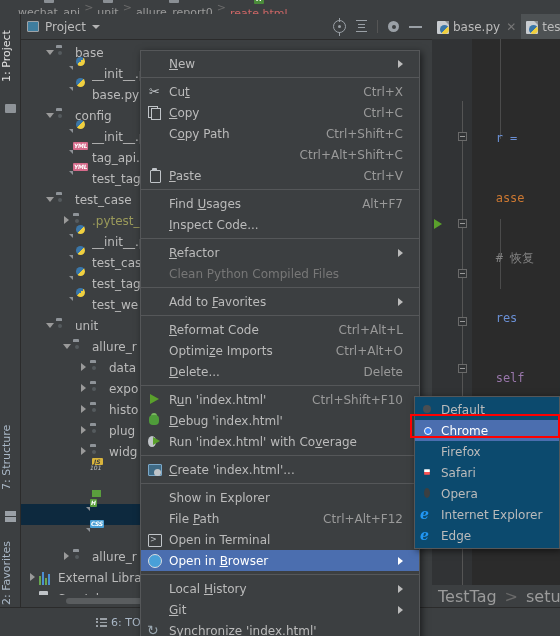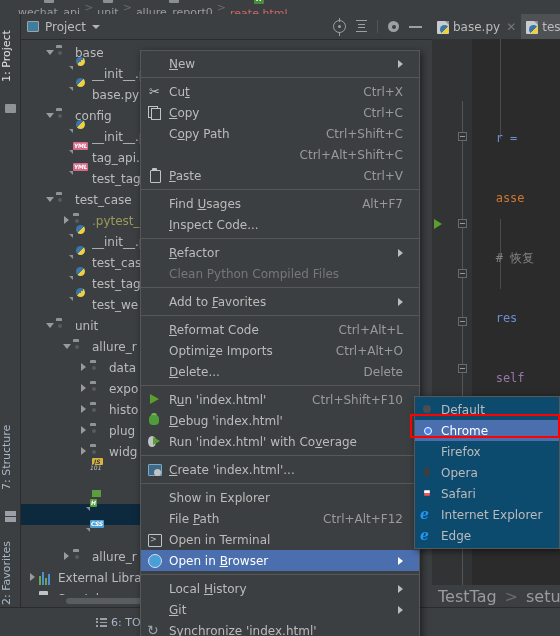--- a/index.html
+++ b/index.html
@@ -696,26 +696,26 @@
       </div>
       <div class="smi sel">
         <span class="sicon"><span class="b-chrome"></span></span>
         <span>Chrome</span>
       </div>
       <div class="smi">
         <span class="sicon"><span class="b-firefox"></span></span>
         <span>Firefox</span>
       </div>
       <div class="smi">
+        <span class="sicon"><span class="b-safari"></span></span>
+        <span>Safari</span>
+      </div>
+      <div class="smi">
         <span class="sicon"><span class="b-opera"></span></span>
         <span>Opera</span>
-      </div>
-      <div class="smi">
-        <span class="sicon"><span class="b-safari"></span></span>
-        <span>Safari</span>
       </div>
       <div class="smi">
         <span class="sicon"><span class="b-ie">e</span></span>
         <span>Internet Explorer</span>
       </div>
       <div class="smi">
         <span class="sicon"><span class="b-edge">e</span></span>
         <span>Edge</span>
       </div>
     </div>

